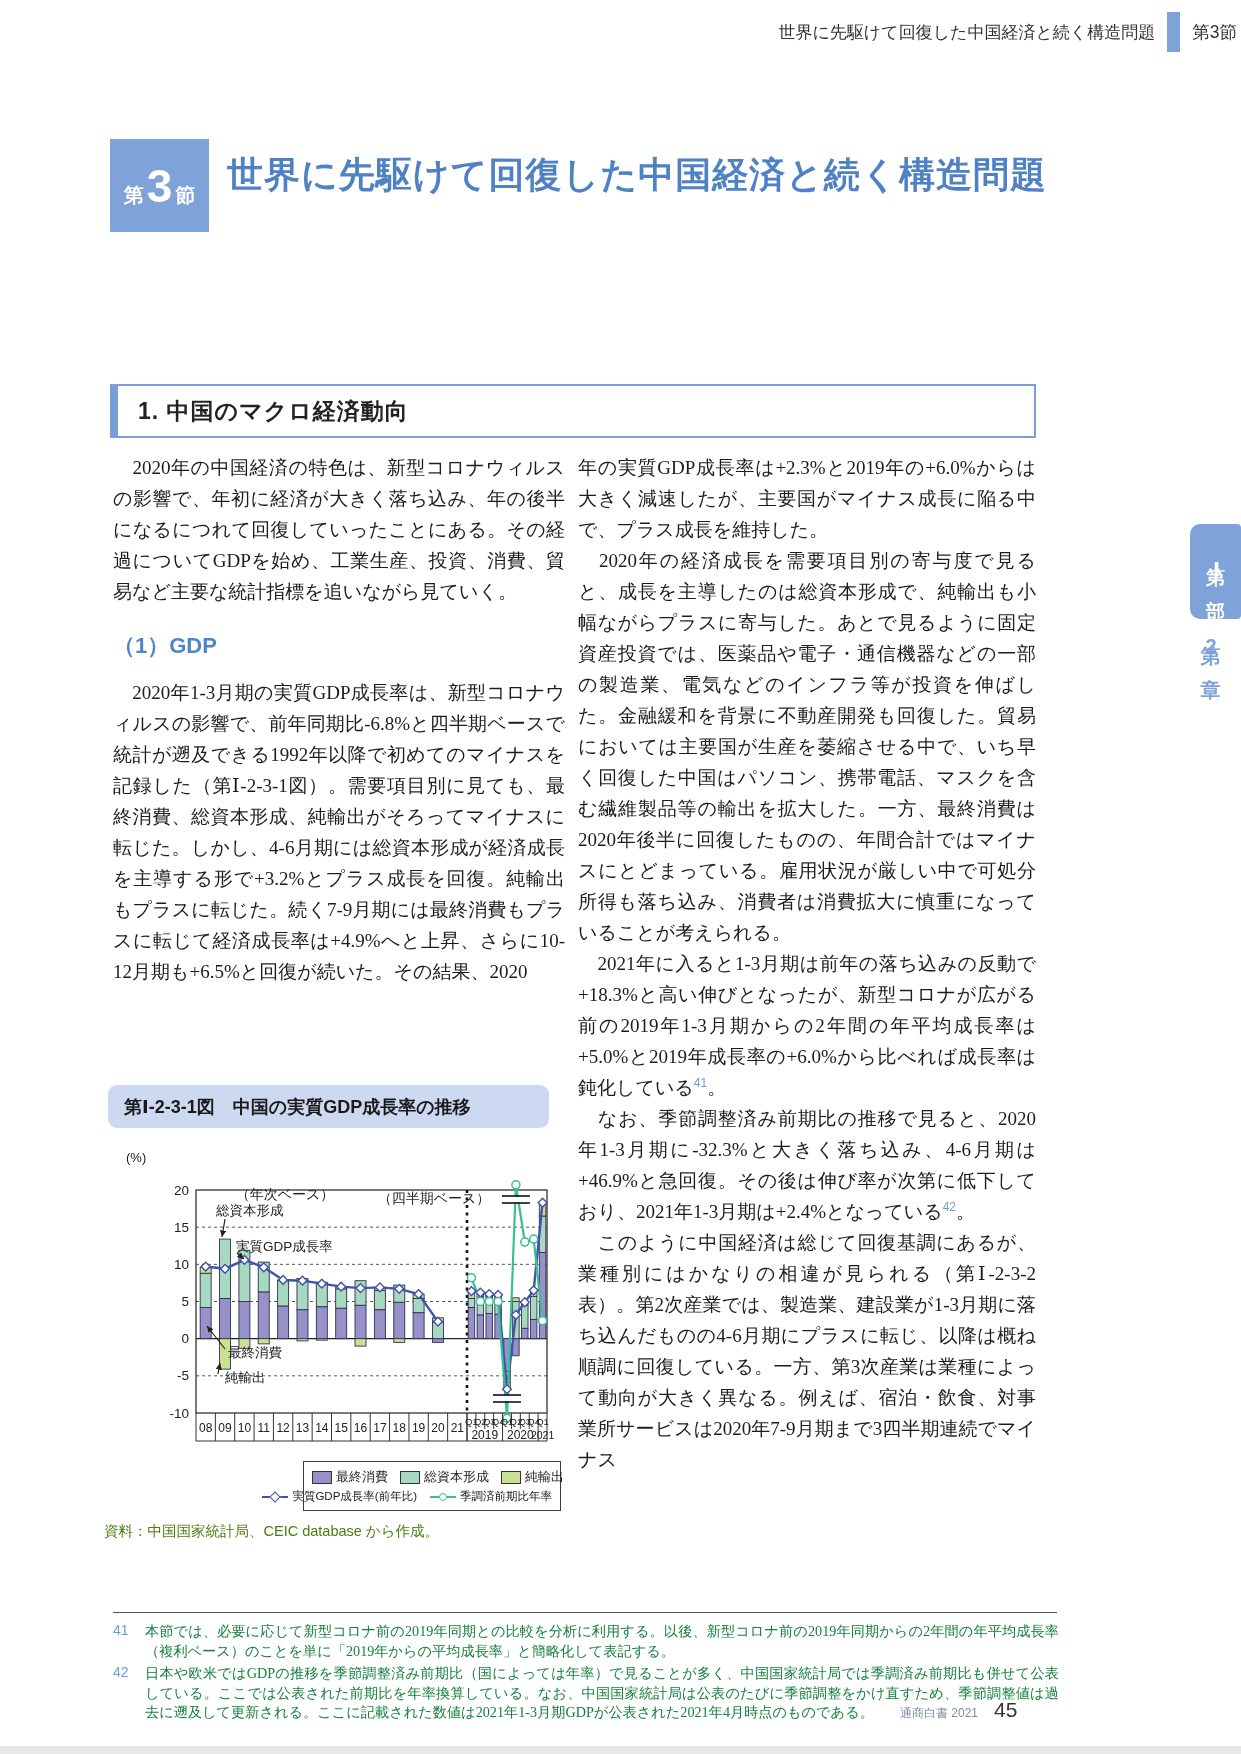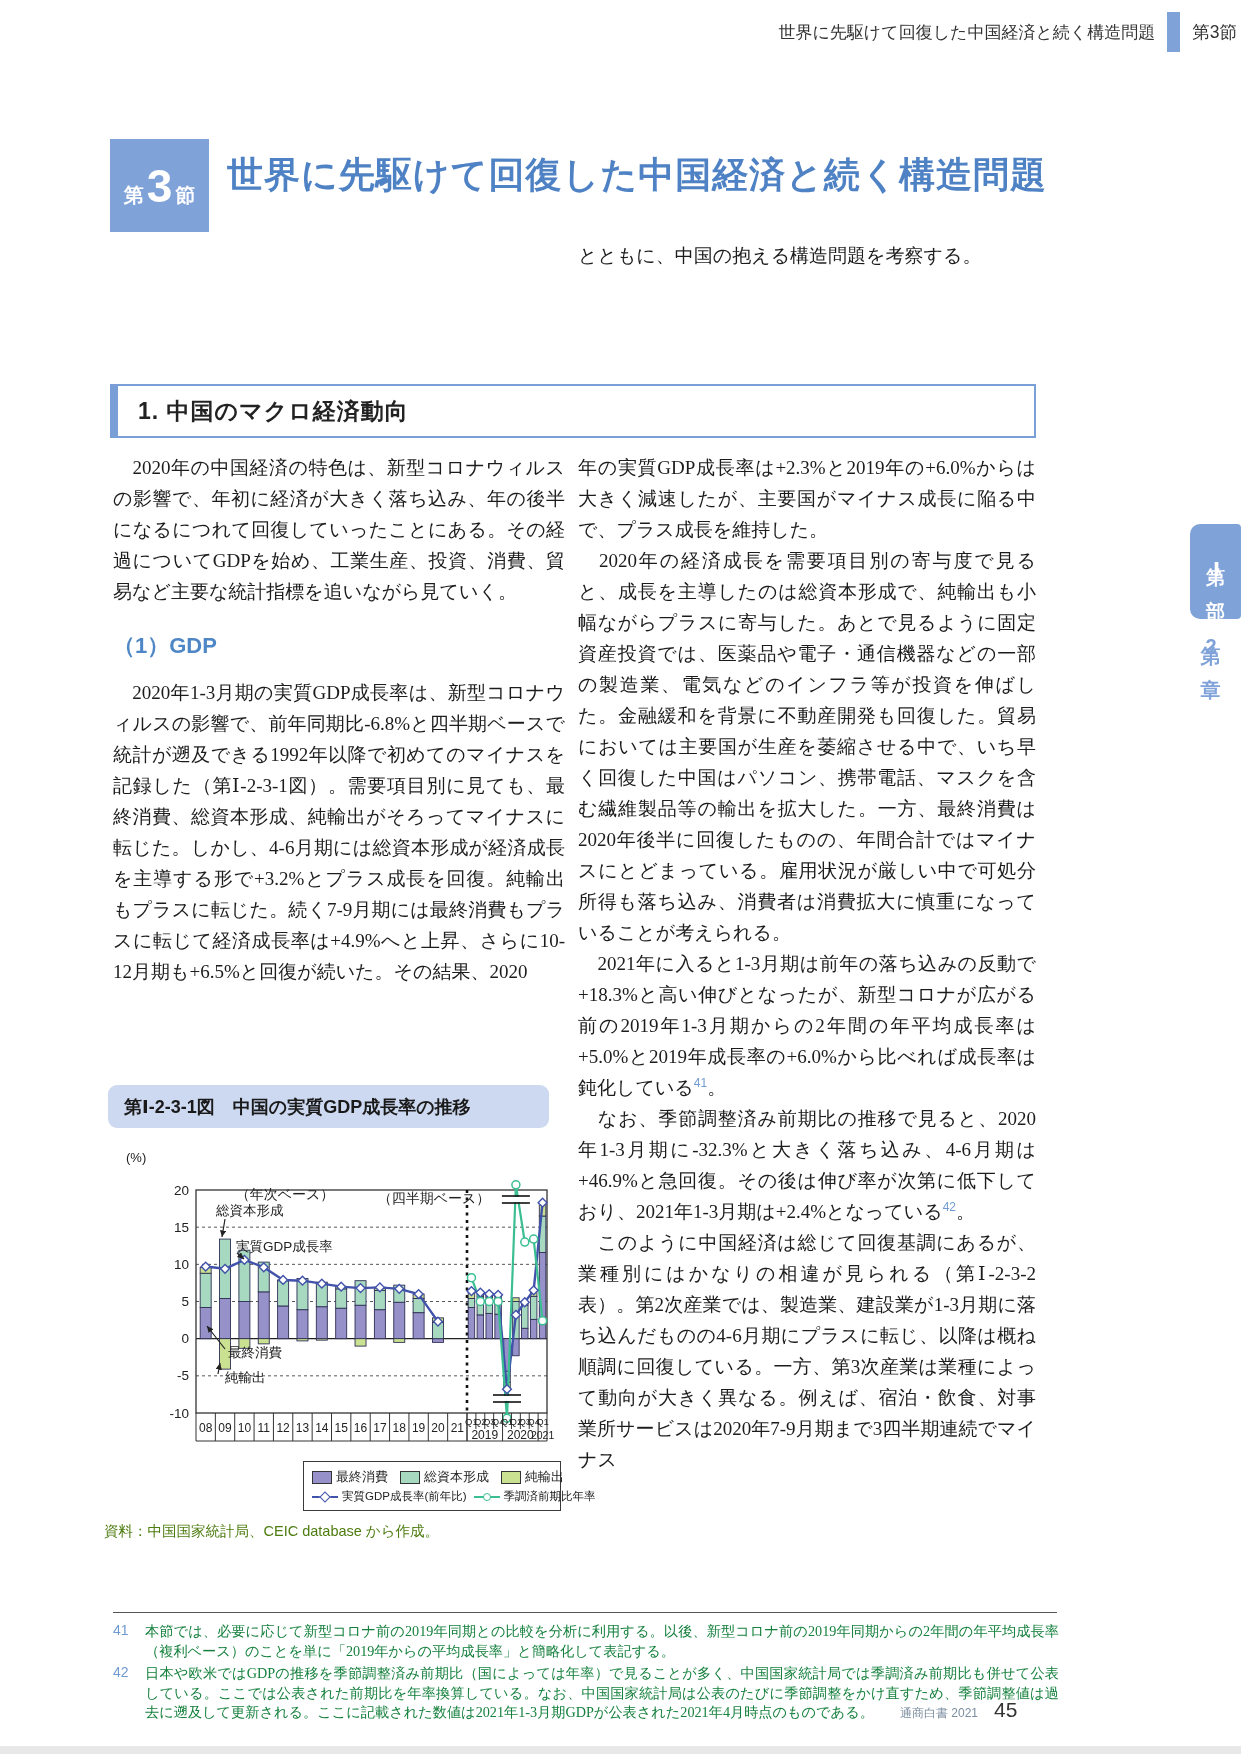--- a/index.html
+++ b/index.html
@@ -40,21 +40,21 @@
   
   .fig-cap{position:absolute;left:108px;top:1085px;width:441px;height:43px;box-sizing:border-box;
     background:#cdd9f0;border-radius:9px;display:flex;align-items:center;padding-left:16px;
     font-family:"Liberation Sans","DejaVu Sans",sans-serif;font-size:18px;font-weight:600;color:#1a1a1a;}
   .chart{position:absolute;left:98px;top:1136px;width:466px;height:345px;}
 
   .legend{position:absolute;left:303px;top:1461px;width:258px;height:50px;box-sizing:border-box;
     border:1.5px solid #3a3a3a;background:#fff;display:flex;flex-direction:column;justify-content:center;
     gap:3px;padding:2px 8px;font-family:"Liberation Sans","DejaVu Sans",sans-serif;color:#222;}
   .lg-row{display:flex;align-items:center;gap:12px;font-size:13px;}
-  .lg-row.lg2{gap:7px;font-size:11.5px;}
+  .lg-row.lg2{gap:13px;font-size:11.5px;justify-content:flex-end;}
   .lg-item{display:inline-flex;align-items:center;gap:4px;white-space:nowrap;}
   .sw{display:inline-block;width:20px;height:13px;border:1px solid #333;box-sizing:border-box;}
   .lm{position:relative;display:inline-block;width:26px;height:10px;}
   .lm-line{position:absolute;left:0;right:0;top:4px;height:2px;background:#333;}
   .lm-dot{position:absolute;left:9px;top:1px;width:8px;height:8px;background:#fff;border:1.5px solid #333;box-sizing:border-box;}
   .lm-dot.dia{transform:rotate(45deg);}
   .lm-dot.cir{border-radius:50%;}
 
   .src{position:absolute;left:100px;top:1518px;margin:4px;width:460px;
     font-family:"Liberation Sans","DejaVu Sans",sans-serif;font-size:14.5px;color:#4d7c0f;}
@@ -91,21 +91,20 @@
     <span class="rh-sec">第3節</span>
   </div>
 
   <div class="badge">
     <span class="b-pre">第</span>
       <span class="b-num">3</span>
       <span class="b-post">節</span>
   </div>
   <h1 class="sec-title">世界に先駆けて回復した中国経済と続く構造問題</h1>
 
-  <p class="intro-r">とともに、中国の抱える構造問題を考察する。</p>
 
   <div class="h-box">
     <span>1. 中国のマクロ経済動向</span>
   </div>
 
   <div class="col col-l">
     <p class="body">　2020年の中国経済の特色は、新型コロナウィルスの影響で、年初に経済が大きく落ち込み、年の後半になるにつれて回復していったことにある。その経過についてGDPを始め、工業生産、投資、消費、貿易など主要な統計指標を追いながら見ていく。</p>
     <h3 class="subhead">（1）GDP</h3>
     <p class="body">　2020年1-3月期の実質GDP成長率は、新型コロナウィルスの影響で、前年同期比-6.8%と四半期ベースで統計が遡及できる1992年以降で初めてのマイナスを記録した（第Ⅰ-2-3-1図）。需要項目別に見ても、最終消費、総資本形成、純輸出がそろってマイナスに転じた。しかし、4-6月期には総資本形成が経済成長を主導する形で+3.2%とプラス成長を回復。純輸出もプラスに転じた。続く7-9月期には最終消費もプラスに転じて経済成長率は+4.9%へと上昇、さらに10-12月期も+6.5%と回復が続いた。その結果、2020</p>
   </div>

